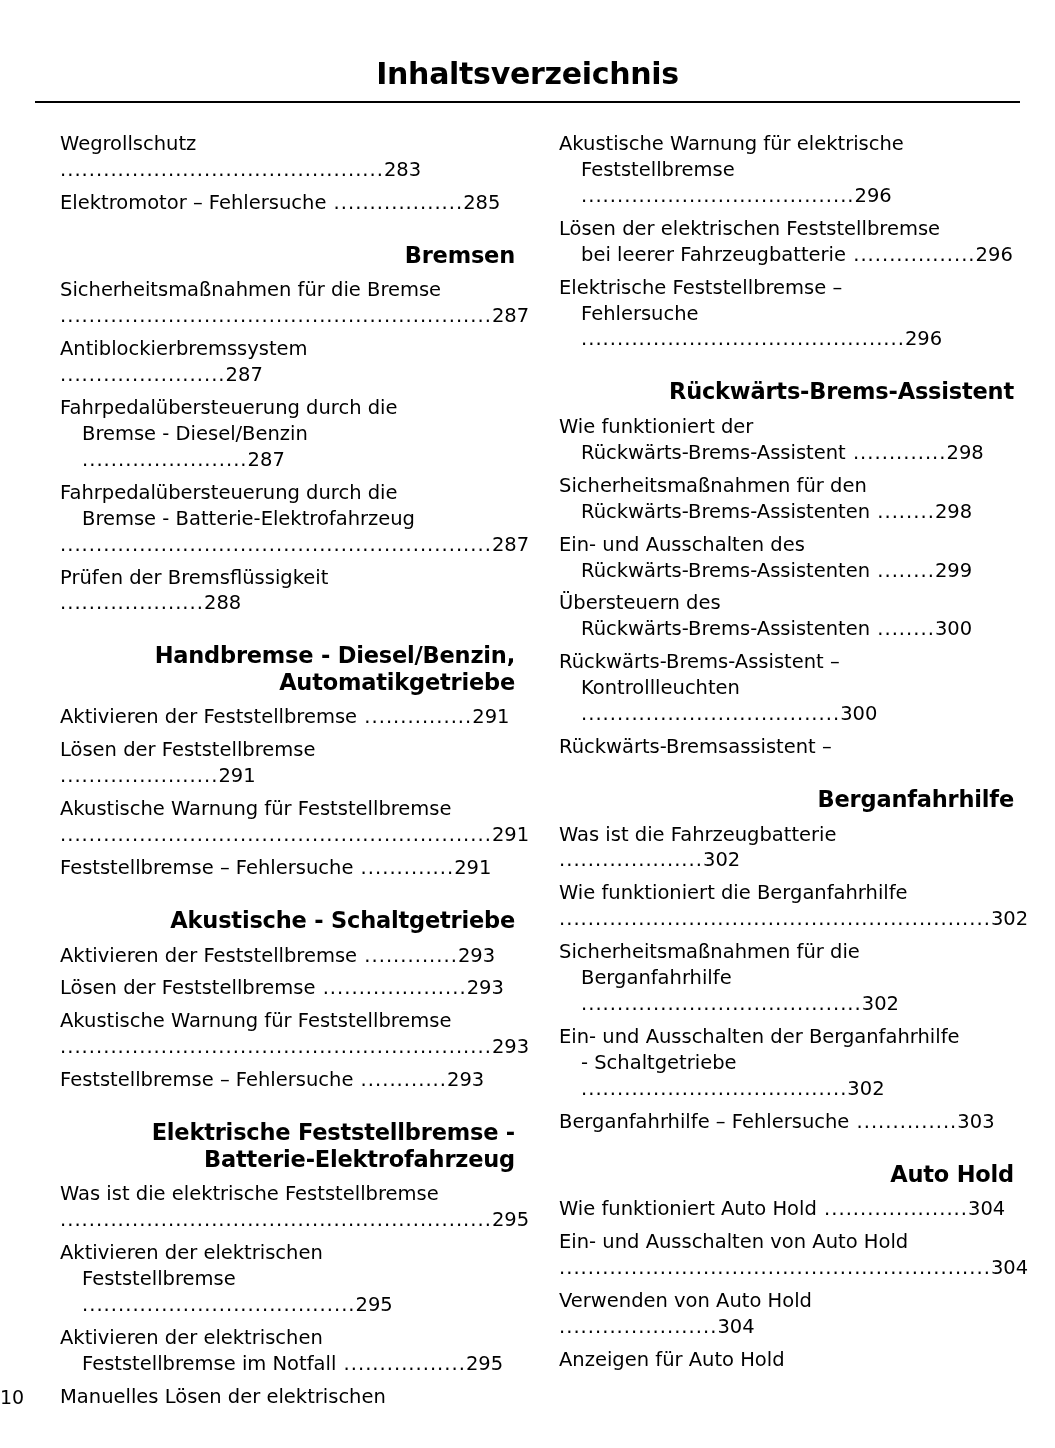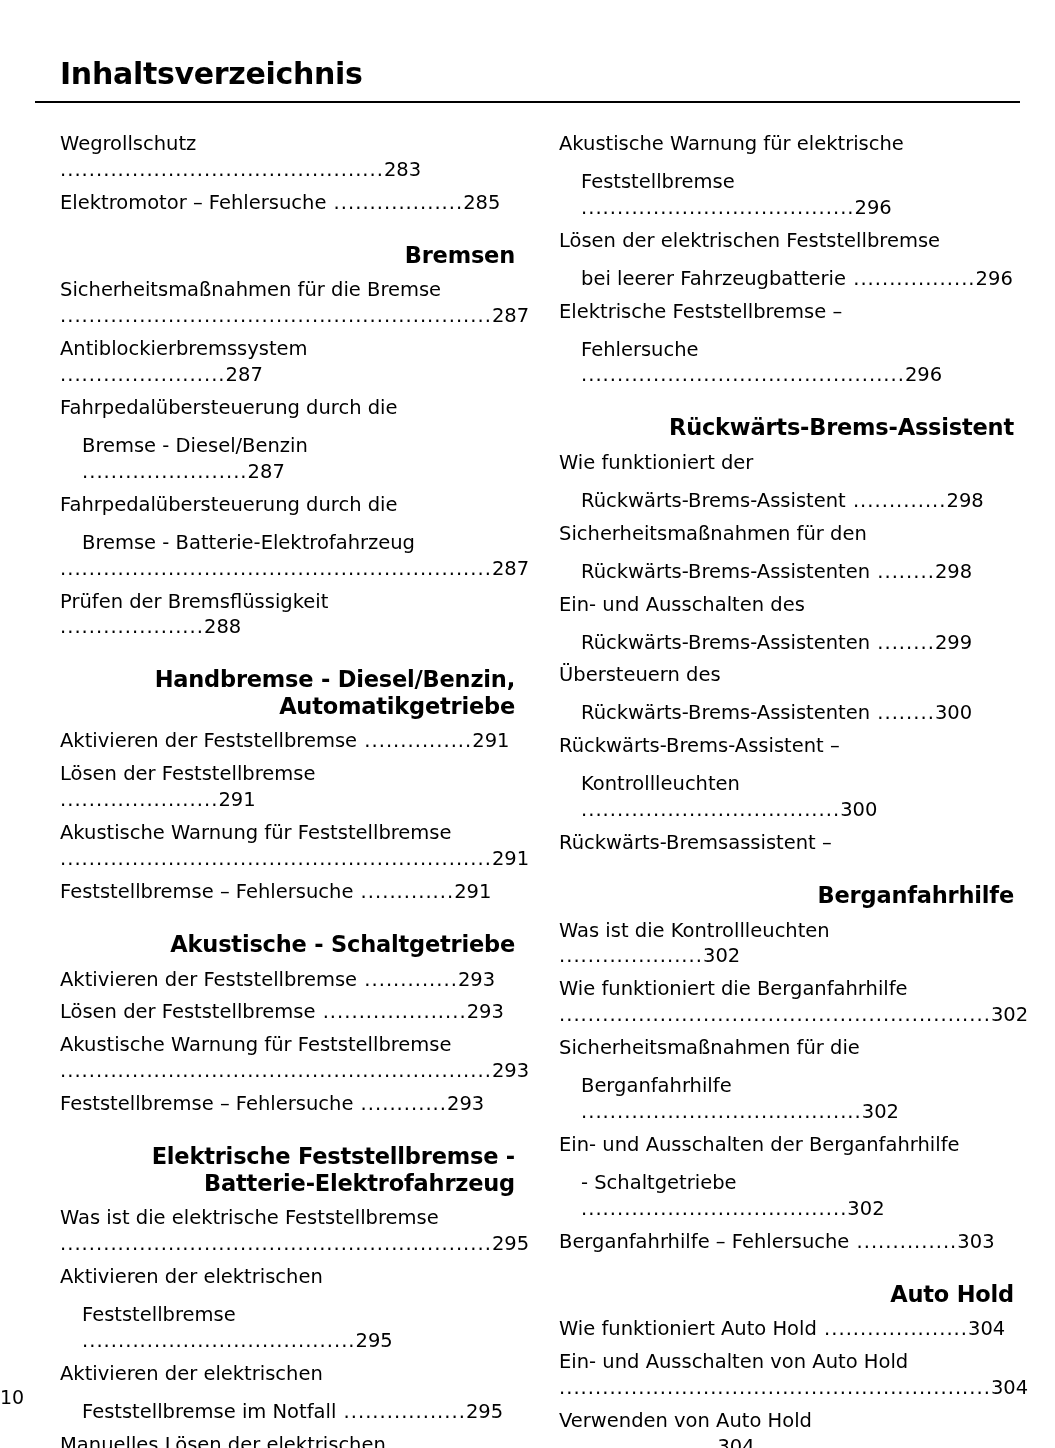--- a/index.html
+++ b/index.html
@@ -15,21 +15,21 @@
     position: relative;
   }
   .page {
     width: 1055px;
     height: 1448px;
     box-sizing: border-box;
     padding: 40px 60px 30px 60px;
     position: relative;
   }
   .page-title {
-    text-align: left;
+    text-align: center;
     font-size: 30px;
     font-weight: bold;
     letter-spacing: -0.3px;
     margin-top: 16px;
     margin-bottom: 10px;
   }
   .title-rule {
     border-bottom: 2px solid #000;
     margin: 0 -25px 28px -25px;
   }
@@ -61,21 +61,20 @@
     margin-bottom: 7px;
     display: block;
     position: relative;
   }
   .entry .etext {
     display: inline;
   }
   .entry .cont {
     display: block;
     padding-left: 22px;
-    margin-top: 12px;
   }
   .dots {
     letter-spacing: 1.0px;
   }
   .pg {
     white-space: nowrap;
   }
   .fullline {
     display: block;
   }
@@ -127,21 +126,21 @@
         <div class="entry"><span class="etext">Lösen der elektrischen Feststellbremse</span><span class="cont"><span>bei leerer Fahrzeugbatterie</span><span class="dots"> .................</span><span class="pg">296</span></span></div>
         <div class="entry"><span class="etext">Elektrische Feststellbremse –</span><span class="cont"><span>Fehlersuche</span><span class="dots"> .............................................</span><span class="pg">296</span></span></div>
         <div class="section-head"><span>Rückwärts-Brems-Assistent</span></div>
         <div class="entry"><span class="etext">Wie funktioniert der</span><span class="cont"><span>Rückwärts-Brems-Assistent</span><span class="dots"> .............</span><span class="pg">298</span></span></div>
         <div class="entry"><span class="etext">Sicherheitsmaßnahmen für den</span><span class="cont"><span>Rückwärts-Brems-Assistenten</span><span class="dots"> ........</span><span class="pg">298</span></span></div>
         <div class="entry"><span class="etext">Ein- und Ausschalten des</span><span class="cont"><span>Rückwärts-Brems-Assistenten</span><span class="dots"> ........</span><span class="pg">299</span></span></div>
         <div class="entry"><span class="etext">Übersteuern des</span><span class="cont"><span>Rückwärts-Brems-Assistenten</span><span class="dots"> ........</span><span class="pg">300</span></span></div>
         <div class="entry"><span class="etext">Rückwärts-Brems-Assistent –</span><span class="cont"><span>Kontrollleuchten</span><span class="dots"> ....................................</span><span class="pg">300</span></span></div>
         <div class="entry"><span class="etext">Rückwärts-Bremsassistent –</span></div>
         <div class="section-head"><span>Berganfahrhilfe</span></div>
-        <div class="entry"><span class="etext">Was ist die Kontrollleuchten</span><span class="dots"> ....................</span><span class="pg">302</span></div>
+        <div class="entry"><span class="etext">Was ist die Fahrzeugbatterie</span><span class="dots"> ....................</span><span class="pg">302</span></div>
         <div class="entry"><span class="etext">Wie funktioniert die Berganfahrhilfe</span><span class="fullline"><span class="dots">............................................................</span><span class="pg">302</span></span></div>
         <div class="entry"><span class="etext">Sicherheitsmaßnahmen für die</span><span class="cont"><span>Berganfahrhilfe</span><span class="dots"> .......................................</span><span class="pg">302</span></span></div>
         <div class="entry"><span class="etext">Ein- und Ausschalten der Berganfahrhilfe</span><span class="cont"><span>- Schaltgetriebe</span><span class="dots"> .....................................</span><span class="pg">302</span></span></div>
         <div class="entry"><span class="etext">Berganfahrhilfe – Fehlersuche</span><span class="dots"> ..............</span><span class="pg">303</span></div>
         <div class="section-head"><span>Auto Hold</span></div>
         <div class="entry"><span class="etext">Wie funktioniert Auto Hold</span><span class="dots"> ....................</span><span class="pg">304</span></div>
         <div class="entry"><span class="etext">Ein- und Ausschalten von Auto Hold</span><span class="fullline"><span class="dots">............................................................</span><span class="pg">304</span></span></div>
         <div class="entry"><span class="etext">Verwenden von Auto Hold</span><span class="dots"> ......................</span><span class="pg">304</span></div>
         <div class="entry"><span class="etext">Anzeigen für Auto Hold</span></div>
       </div>

